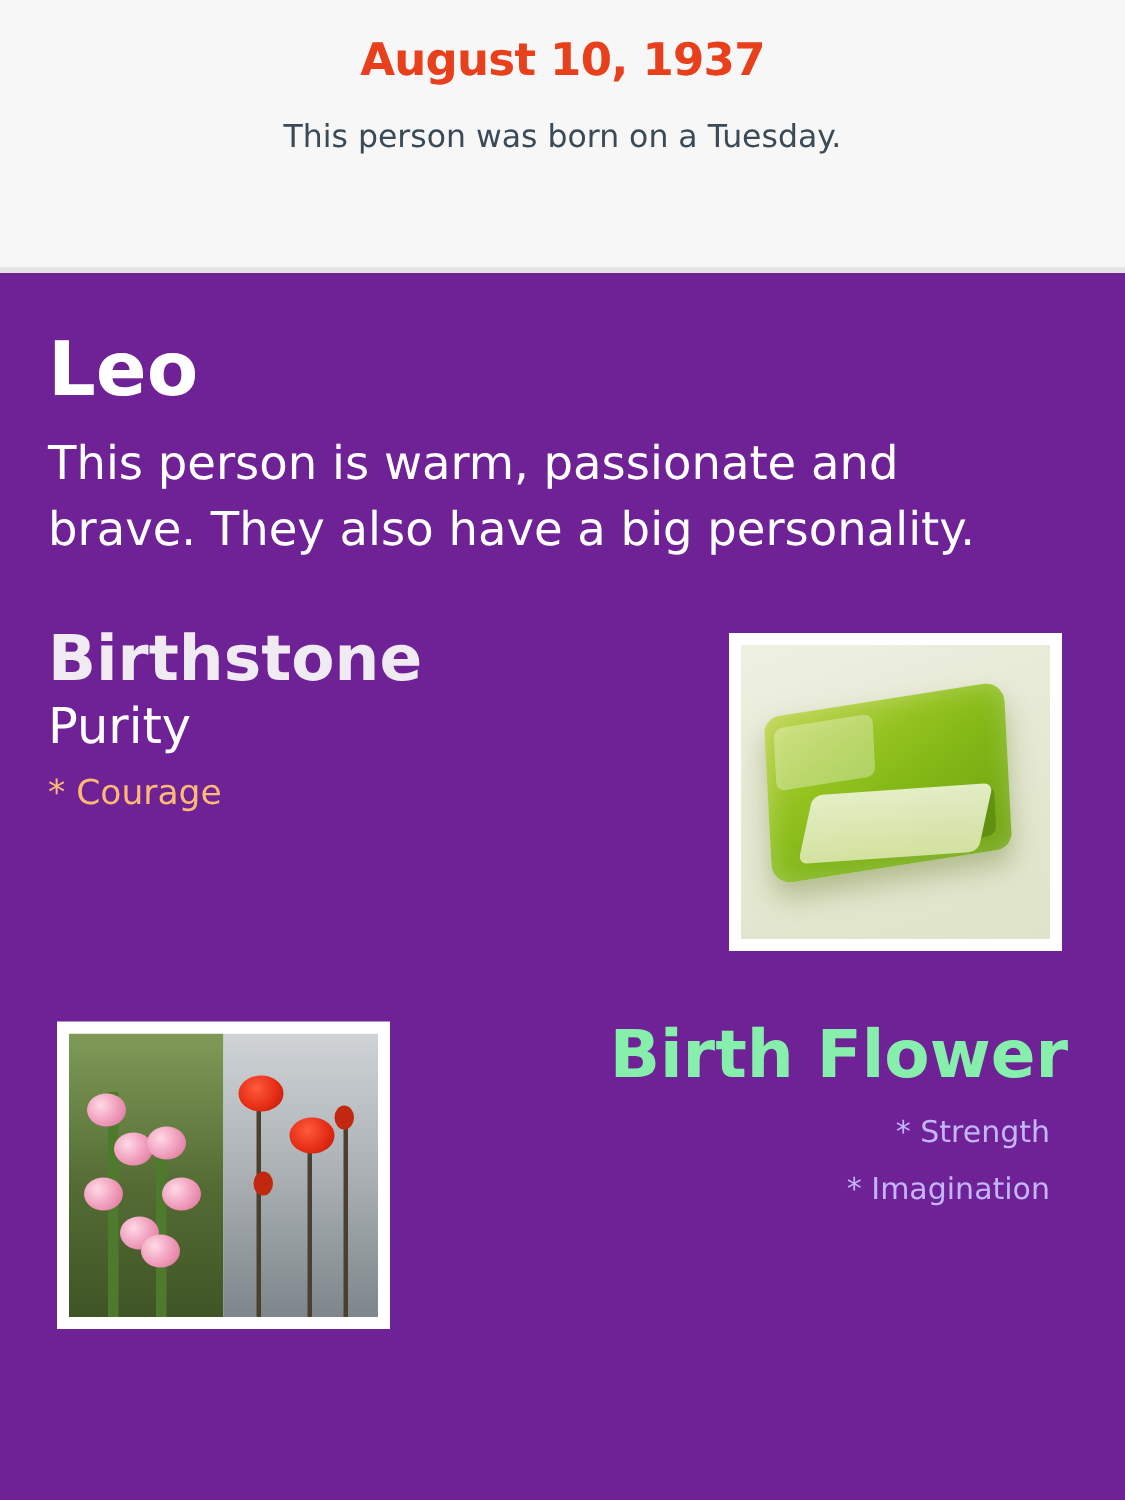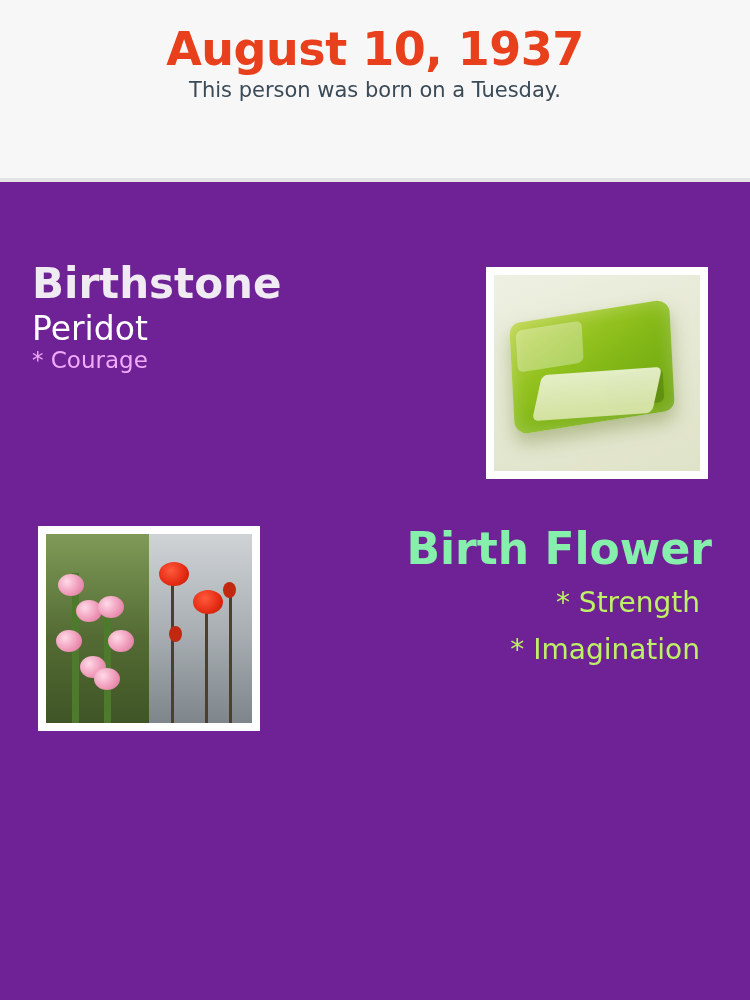--- a/index.html
+++ b/index.html
@@ -15,35 +15,35 @@
   .header {
     background:#f7f7f7;
     height:182px;
     width:100%;
     text-align:center;
     padding-top:24px;
     border-bottom:4px solid #e4e4e4;
   }
   .date-title {
     color:#e8401c;
-    font-size:46px;
+    font-size:30px;
     font-weight:bold;
     line-height:1.1;
     letter-spacing:-0.5px;
   }
   .site-summary {
     color:#2a2a2a;
     font-size:27px;
     margin-top:12px;
     font-weight:normal;
   }
   .born-line {
     color:#3b4a57;
     font-size:21px;
-    margin-top:3px;
+    margin-top:22px;
   }
 
   
   .body-wrap {
     position:absolute;
     top:186px; left:0;
     width:750px; height:814px;
     background:#6f2196;
     padding:34px 32px 0 32px;
   }
@@ -74,22 +74,23 @@
     font-weight:bold;
     line-height:1.05;
   }
   .stone-name {
     color:#ffffff;
     font-size:33px;
     margin-top:4px;
     line-height:1.15;
   }
   .trait {
-    color:#f0abfc;
+    color:#fdba74;
     font-size:23px;
+    margin-top:14px;
     line-height:1.1;
   }
   .stone-photo {
     position:absolute;
     right:10px; top:5px;
     width:222px; height:212px;
     background:#ffffff;
     padding:8px;
   }
   .stone-photo .inner {
@@ -146,22 +147,22 @@
     font-weight:bold;
     line-height:1.05;
   }
   .flower-name {
     color:#ffffff;
     font-size:34px;
     margin-top:4px;
     line-height:1.15;
   }
   .flower-trait {
-    color:#bef264;
-    font-size:28px;
+    color:#c4b5fd;
+    font-size:20px;
     margin-top:16px;
     line-height:1.1;
     padding-right:12px;
   }
   .flower-photo {
     position:absolute;
     left:6px; top:0;
     width:222px; height:205px;
     background:#ffffff;
     padding:8px;
@@ -214,24 +215,28 @@
 
 <div class="page">
 
   <div class="header">
     <div class="date-title">August 10, 1937</div>
     <div class="born-line">This person was born on a Tuesday.</div>
   </div>
 
   <div class="body-wrap">
 
+    <div>
+      <div class="zodiac-name">Leo</div>
+      <div class="zodiac-desc">This person is warm, passionate and brave. They also have a big personality.</div>
+    </div>
 
     <div class="stone-block">
       <div class="stone-title">Birthstone</div>
-      <div class="stone-name">Peridot</div>
+      <div class="stone-name">Purity</div>
       <div class="trait">* Courage</div>
 
       <div class="stone-photo">
         <div class="inner">
           <div class="gem"></div>
           <div class="gem-facet"></div>
         </div>
       </div>
     </div>
 

